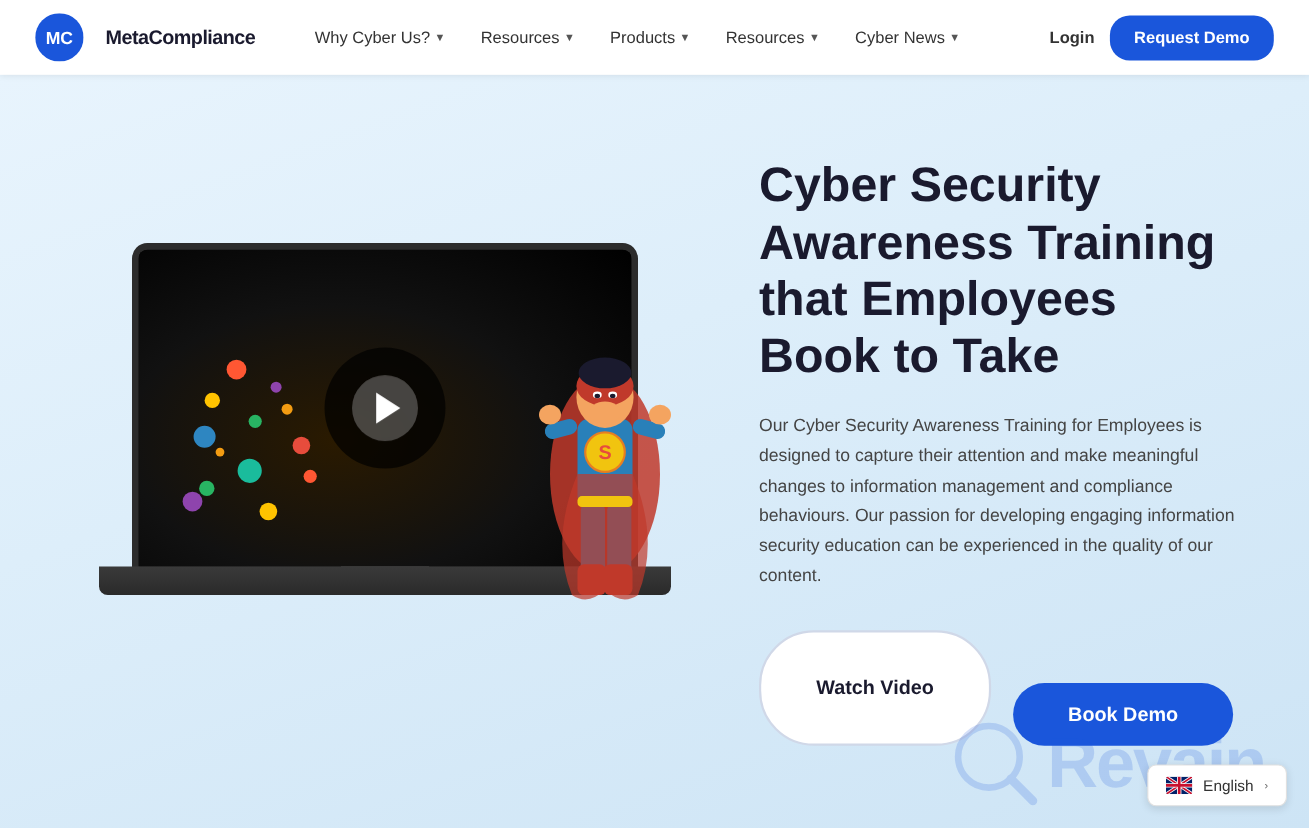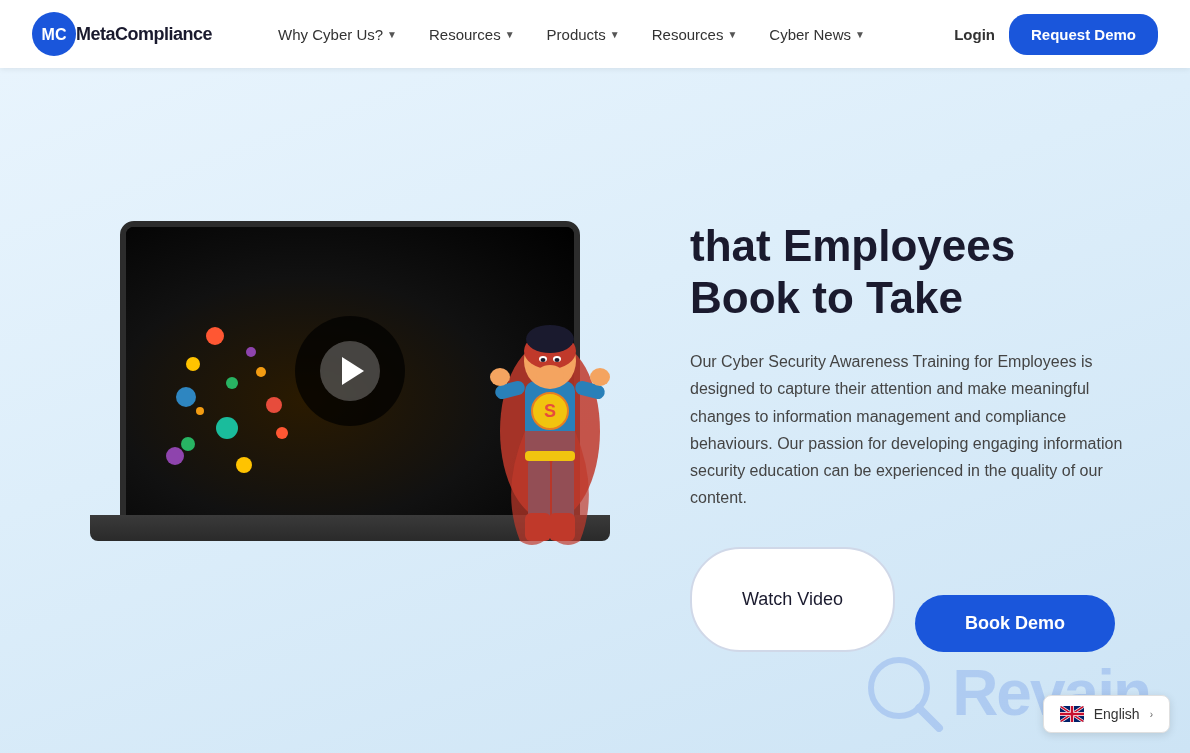--- a/index.html
+++ b/index.html
@@ -12,22 +12,22 @@
       display: flex;
       align-items: center;
       padding: 0 32px;
       box-shadow: 0 1px 6px rgba(0,0,0,0.08);
       position: relative;
       z-index: 10;
     }
     .navbar-logo {
       display: flex;
       align-items: center;
-      gap: 0;
-      margin-right: 52px;
+      gap: 20px;
+      margin-right: 40px;
       justify-content: center;
     }
     .logo-icon {
       width: 44px;
       height: 44px;
     }
     .logo-text {
       font-size: 18px;
       font-weight: 700;
       color: #1a1a2e;
@@ -207,21 +207,21 @@
       display: flex;
       gap: 20px;
     }
     .btn-watch-video {
       background: #fff;
       color: #1a1a2e;
       border: 2px solid #d0d8e8;
       border-radius: 50px;
       padding: 18px 50px;
       font-size: 18px;
-      font-weight: 400;
+      font-weight: 700;
       cursor: pointer;
     }
     .btn-book-demo {
       background: #1a56db;
       color: #fff;
       border: none;
       border-radius: 50px;
       padding: 18px 50px;
       font-size: 18px;
       font-weight: 600;
@@ -399,21 +399,21 @@
           <path d="M55 180 Q30 240 50 290 Q65 300 80 285 Q95 300 110 290 Q130 240 105 180 Z" fill="#c0392b" opacity="0.7"></path>
 
           <rect x="55" y="200" width="50" height="10" rx="4" fill="#f1c40f"></rect>
         </svg>
       </div>
     </div>
   </div>
 
   <div class="hero-right">
     <h1 class="hero-title">
-      <br>
+      <span>Cyber Security Awareness Training</span><br>
       <span>that Employees Book to Take</span>
     </h1>
     <p class="hero-description">Our Cyber Security Awareness Training for Employees is designed to capture their attention and make meaningful changes to information management and compliance behaviours. Our passion for developing engaging information security education can be experienced in the quality of our content.</p>
     <div class="hero-buttons">
       <button class="btn-watch-video">Watch Video</button>
       <button class="btn-book-demo">Book Demo</button>
     </div>
   </div>
 
   <div class="bottom-watermark">

